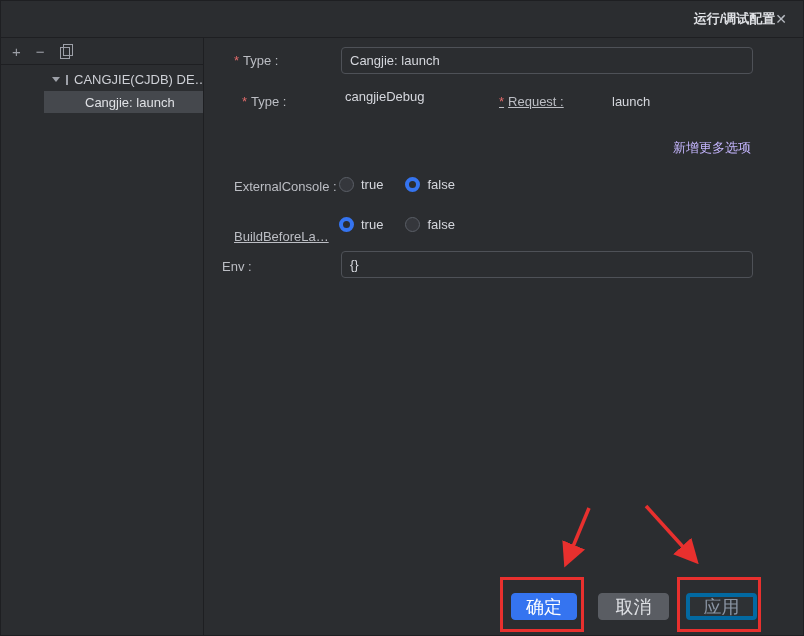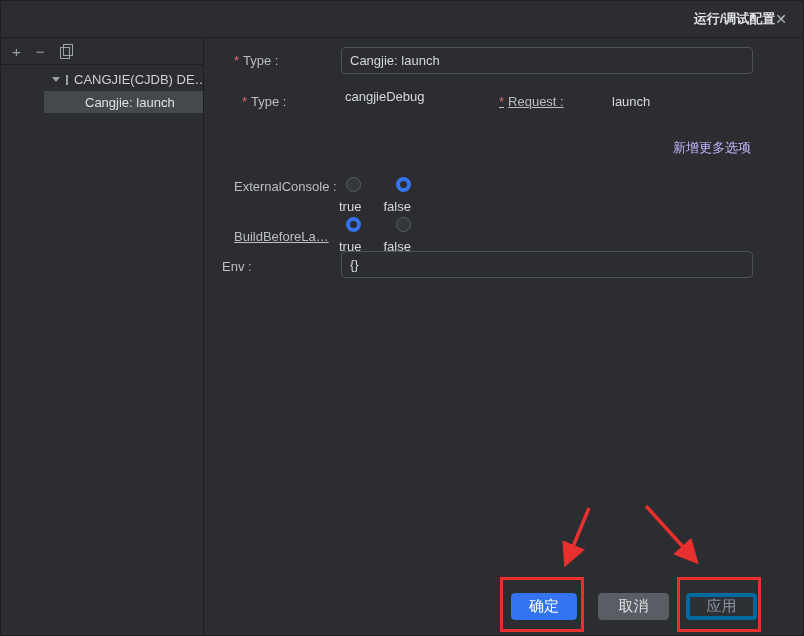--- a/index.html
+++ b/index.html
@@ -59,30 +59,30 @@
   .req { color:#e06a6a; margin-right:4px; }
   .text-input {
     position:absolute; height:27px; width:412px; background:#2b2d30;
     border:1px solid #4e5157; border-radius:4px; color:#d5d7dd;
     font-family:"Liberation Sans", sans-serif; font-size:13px; padding:0 8px;
     outline:none;
   }
   .link { position:absolute; color:#c4b5fd; cursor:pointer; white-space:nowrap; }
 
   .radio-group { position:absolute; display:flex; align-items:center; gap:22px; }
-  .radio-opt { display:flex; align-items:flex-end; gap:7px;flex-direction:column; }
+  .radio-opt { display:flex; align-items:flex-start; gap:7px; }
   .radio { width:15px; height:15px; border-radius:50%; }
   .radio.unchecked { background:#35373c; border:1px solid #5a5e66; }
   .radio.checked { background:#2b2d30; border:4.5px solid #3574f0; }
   .radio-label { color:#d5d7dd; }
 
   
   .btn {
     position:absolute; height:27px; border-radius:4px; display:flex;
-    align-items:center; justify-content:center; font-size:15px; cursor:default;
+    align-items:center; justify-content:center; font-size:18px; cursor:default;
   }
   .btn-ok { left:307px; top:555px; width:66px; background:#3574f0; border:1px solid #3574f0; color:#ffffff; }
   .btn-cancel { left:394px; top:555px; width:71px; background:#5a5d63; border:1px solid #5a5d63; color:#dfe1e5; }
   .btn-apply { left:482px; top:555px; width:71px; background:#2e3134; border:4px solid #0369a1; color:#8b96a5; }
 
   
   .anno-box {
     position:absolute; border:3px solid #e8302e; background:transparent;
     pointer-events:none;
   }

